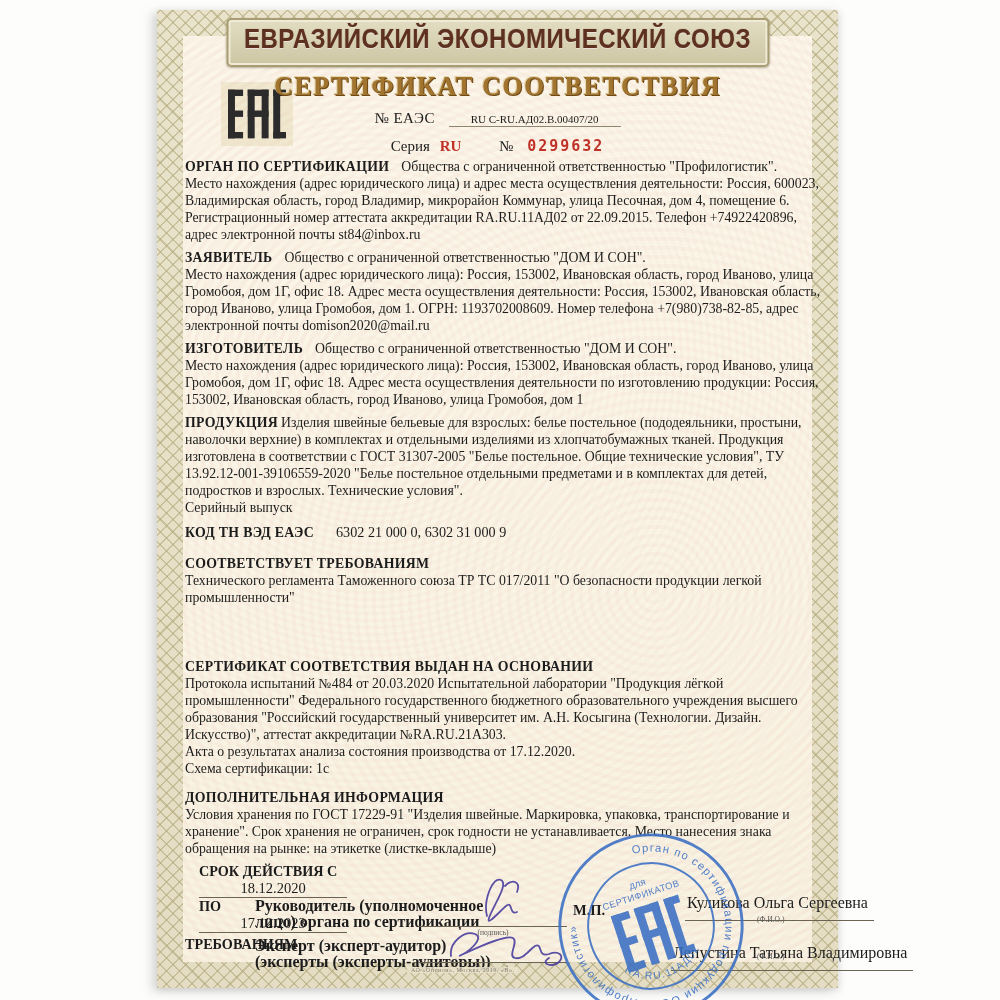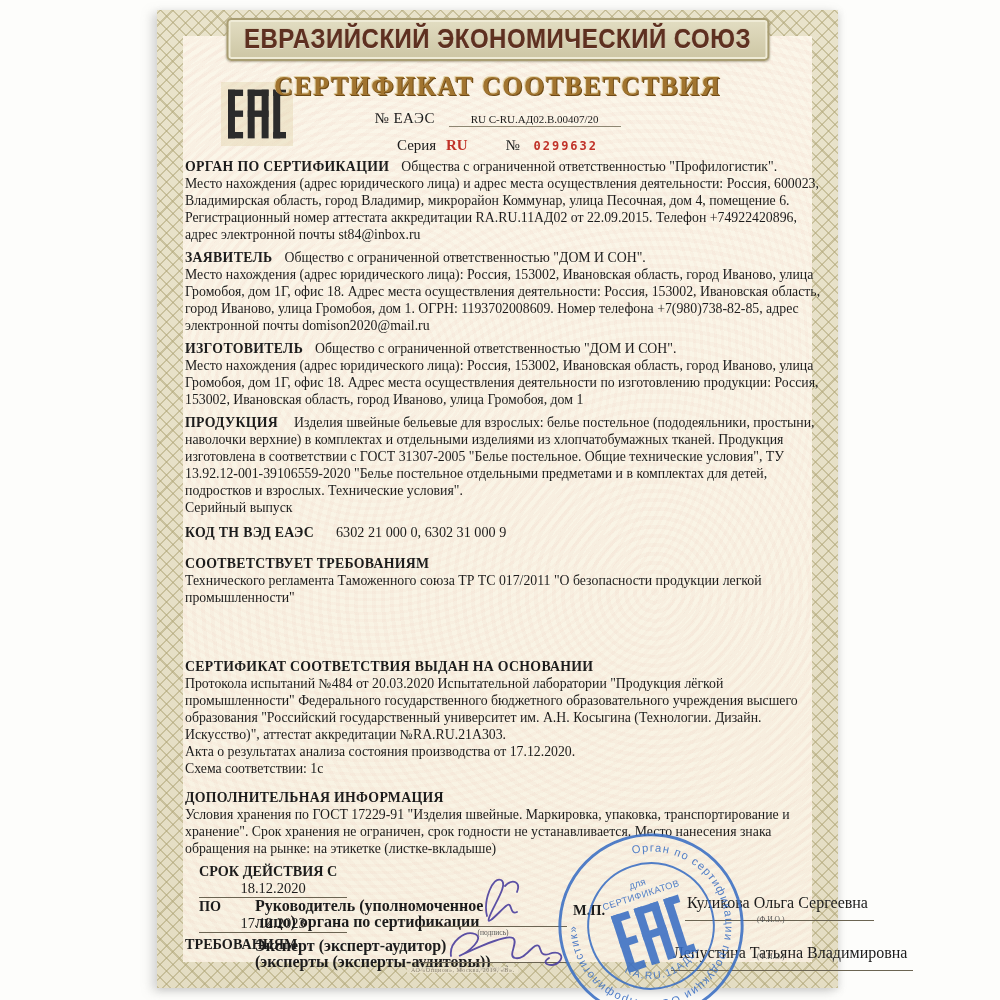--- a/index.html
+++ b/index.html
@@ -18,21 +18,21 @@
     position:absolute; inset:26px;
     background:
       repeating-radial-gradient(circle at 30% 35%, rgba(226,150,138,.05) 0 3px, transparent 3px 7px),
       repeating-radial-gradient(circle at 75% 60%, rgba(214,140,130,.05) 0 4px, transparent 4px 9px),
       linear-gradient(#fbf6e9,#f8f2e2);
   }
 
   
   .banner{
     position:absolute; left:50%; top:8px; transform:translateX(-50%);
-    padding:5px 16px 6px;
+    padding:5px 16px 12px;
     background:linear-gradient(#e2ddc2,#cdc6a4);
     border:2px solid #a89d72; border-radius:5px;
     box-shadow:inset 0 0 0 2px #efebd6, 0 1px 2px rgba(90,80,50,.4);
     white-space:nowrap;
   }
   .banner-text{
     font-family:"Liberation Sans", sans-serif; font-weight:700; font-size:24px;
     letter-spacing:.5px; color:#5e3020;
     text-shadow:0 1px 0 rgba(255,255,255,.5), 0 0 1px rgba(94,48,32,.6);
     display:inline-block; transform:scaleY(1.12);
@@ -44,28 +44,28 @@
     font-weight:700; font-size:26px; letter-spacing:1.5px; color:#a1742f;
     text-shadow:1px 1px 0 #6e4a16, -1px -1px 0 #e3d3a8, 0 0 1px #7a5520;
     transform:scaleY(1.05);
   }
   .num-row{ position:absolute; left:0; right:0; top:100px; text-align:center; font-size:15px;}
   .num-label{ letter-spacing:.5px; margin-right:10px;}
   .num-value{ font-size:11px; border-bottom:1px solid #8d8672; padding:0 22px 1px;}
   .series-row{ position:absolute; left:0; right:0; top:127px; text-align:center; font-size:15px;}
   .series-value{ color:#c03228; font-weight:700; margin:0 34px 0 6px;}
   .blank-no-label{ margin-right:10px;}
-  .blank-number{ font-family:"DejaVu Sans Mono", monospace; font-weight:700; font-size:12px;
+  .blank-number{ font-family:"DejaVu Sans Mono", monospace; font-weight:700; font-size:15px;
     color:#c03228; letter-spacing:2px;}
 
   
   .content{ position:absolute; left:28px; top:148px; width:642px; font-size:13.8px; line-height:17px;}
   .sec{ margin:0 0 6px 0;}
   .sec b{ letter-spacing:.3px; margin-right:12px;}
-  .sec .h-gap{ margin-right:16px;}
+  .sec .h-gap{ margin-right:3px;}
   .code-row{ margin:8px 0 14px 0;}
   .code-row b{ margin-right:22px;}
   .code-val{ font-size:14.2px;}
   .block-title{ font-weight:700; letter-spacing:.3px;}
   .gap-before-issued{ margin-top:52px;}
   .gap-before-add{ margin-top:12px;}
 
   .validity{ margin-top:4px; font-weight:700; font-size:14.2px; display:flex; align-items:baseline;flex-direction:column;}
   .date-cell{ font-weight:400; text-align:center; width:148px; border-bottom:1px solid #6b6452;
     margin:0 14px; font-size:14.5px;}
@@ -163,21 +163,21 @@
 
     <p class="sec">
       <span class="block-title">СООТВЕТСТВУЕТ ТРЕБОВАНИЯМ</span><br>
       <span>Технического регламента Таможенного союза ТР ТС 017/2011 "О безопасности продукции легкой промышленности"</span>
     </p>
 
     <p class="sec gap-before-issued">
       <span class="block-title">СЕРТИФИКАТ СООТВЕТСТВИЯ  ВЫДАН НА ОСНОВАНИИ</span><br>
       <span>Протокола испытаний №484 от 20.03.2020 Испытательной лаборатории "Продукция лёгкой промышленности" Федерального государственного бюджетного образовательного учреждения высшего образования "Российский государственный университет им. А.Н. Косыгина (Технологии. Дизайн. Искусство)", аттестат аккредитации №RA.RU.21А303.</span><br>
       <span>Акта о результатах анализа состояния производства от 17.12.2020.</span><br>
-      <span>Схема соответствии: 1с</span>
+      <span>Схема сертификации: 1с</span>
     </p>
 
     <p class="sec gap-before-add">
       <span class="block-title">ДОПОЛНИТЕЛЬНАЯ ИНФОРМАЦИЯ</span><br>
       <span>Условия хранения по ГОСТ 17229-91 "Изделия швейные. Маркировка, упаковка, транспортирование и хранение". Срок хранения не ограничен, срок годности не устанавливается. Место нанесения знака обращения на рынке: на этикетке (листке-вкладыше)</span>
     </p>
 
     <div class="validity">
       <span>СРОК ДЕЙСТВИЯ С</span>
       <span class="date-cell">18.12.2020</span>

